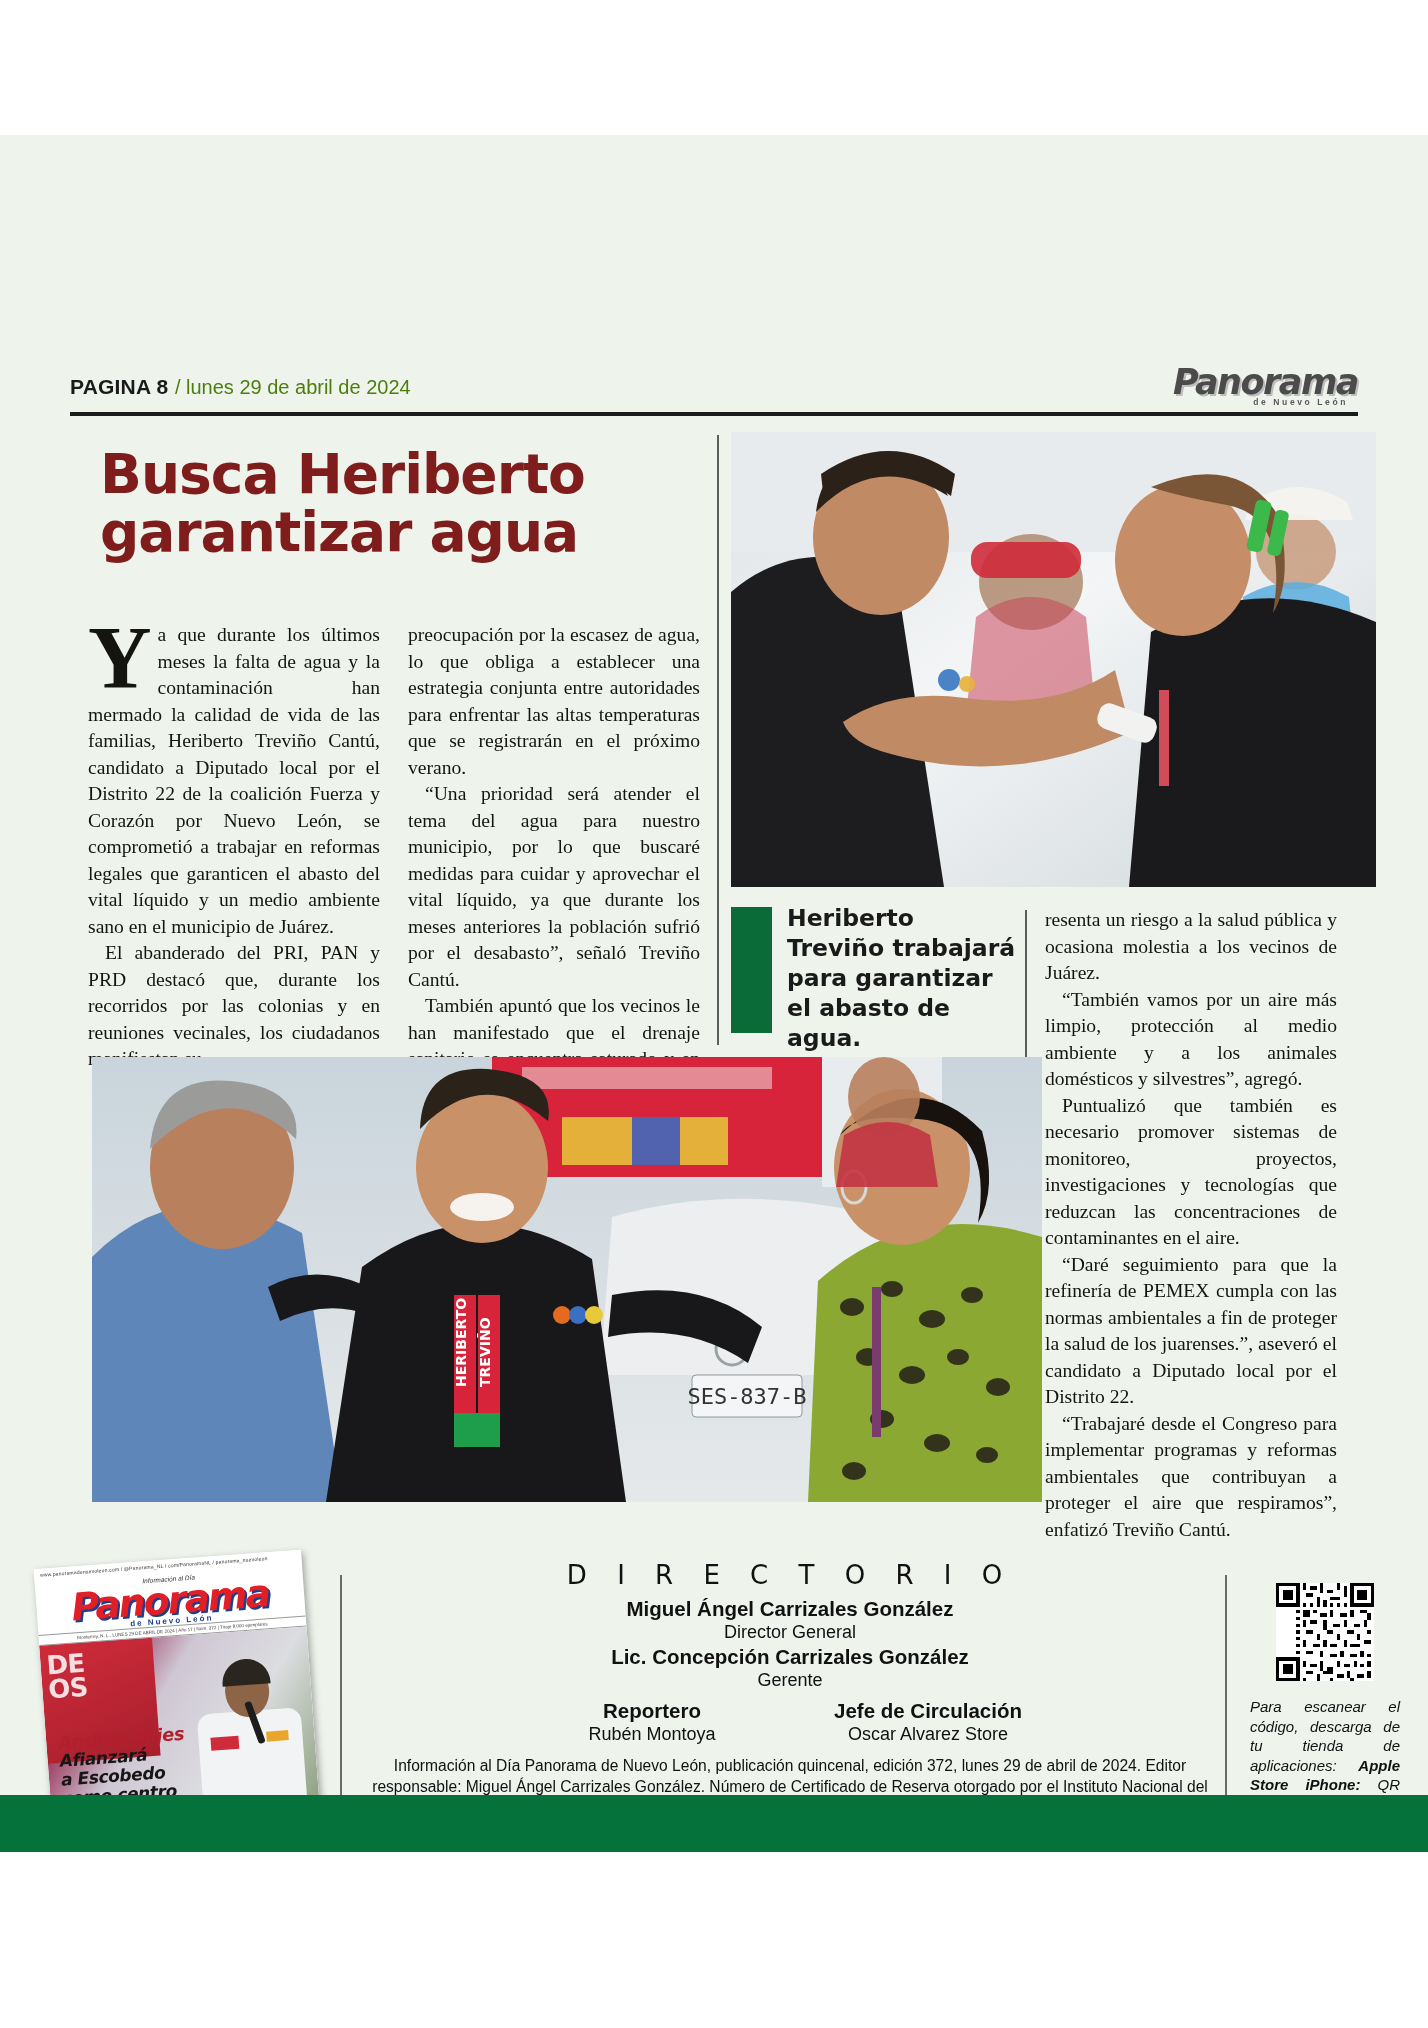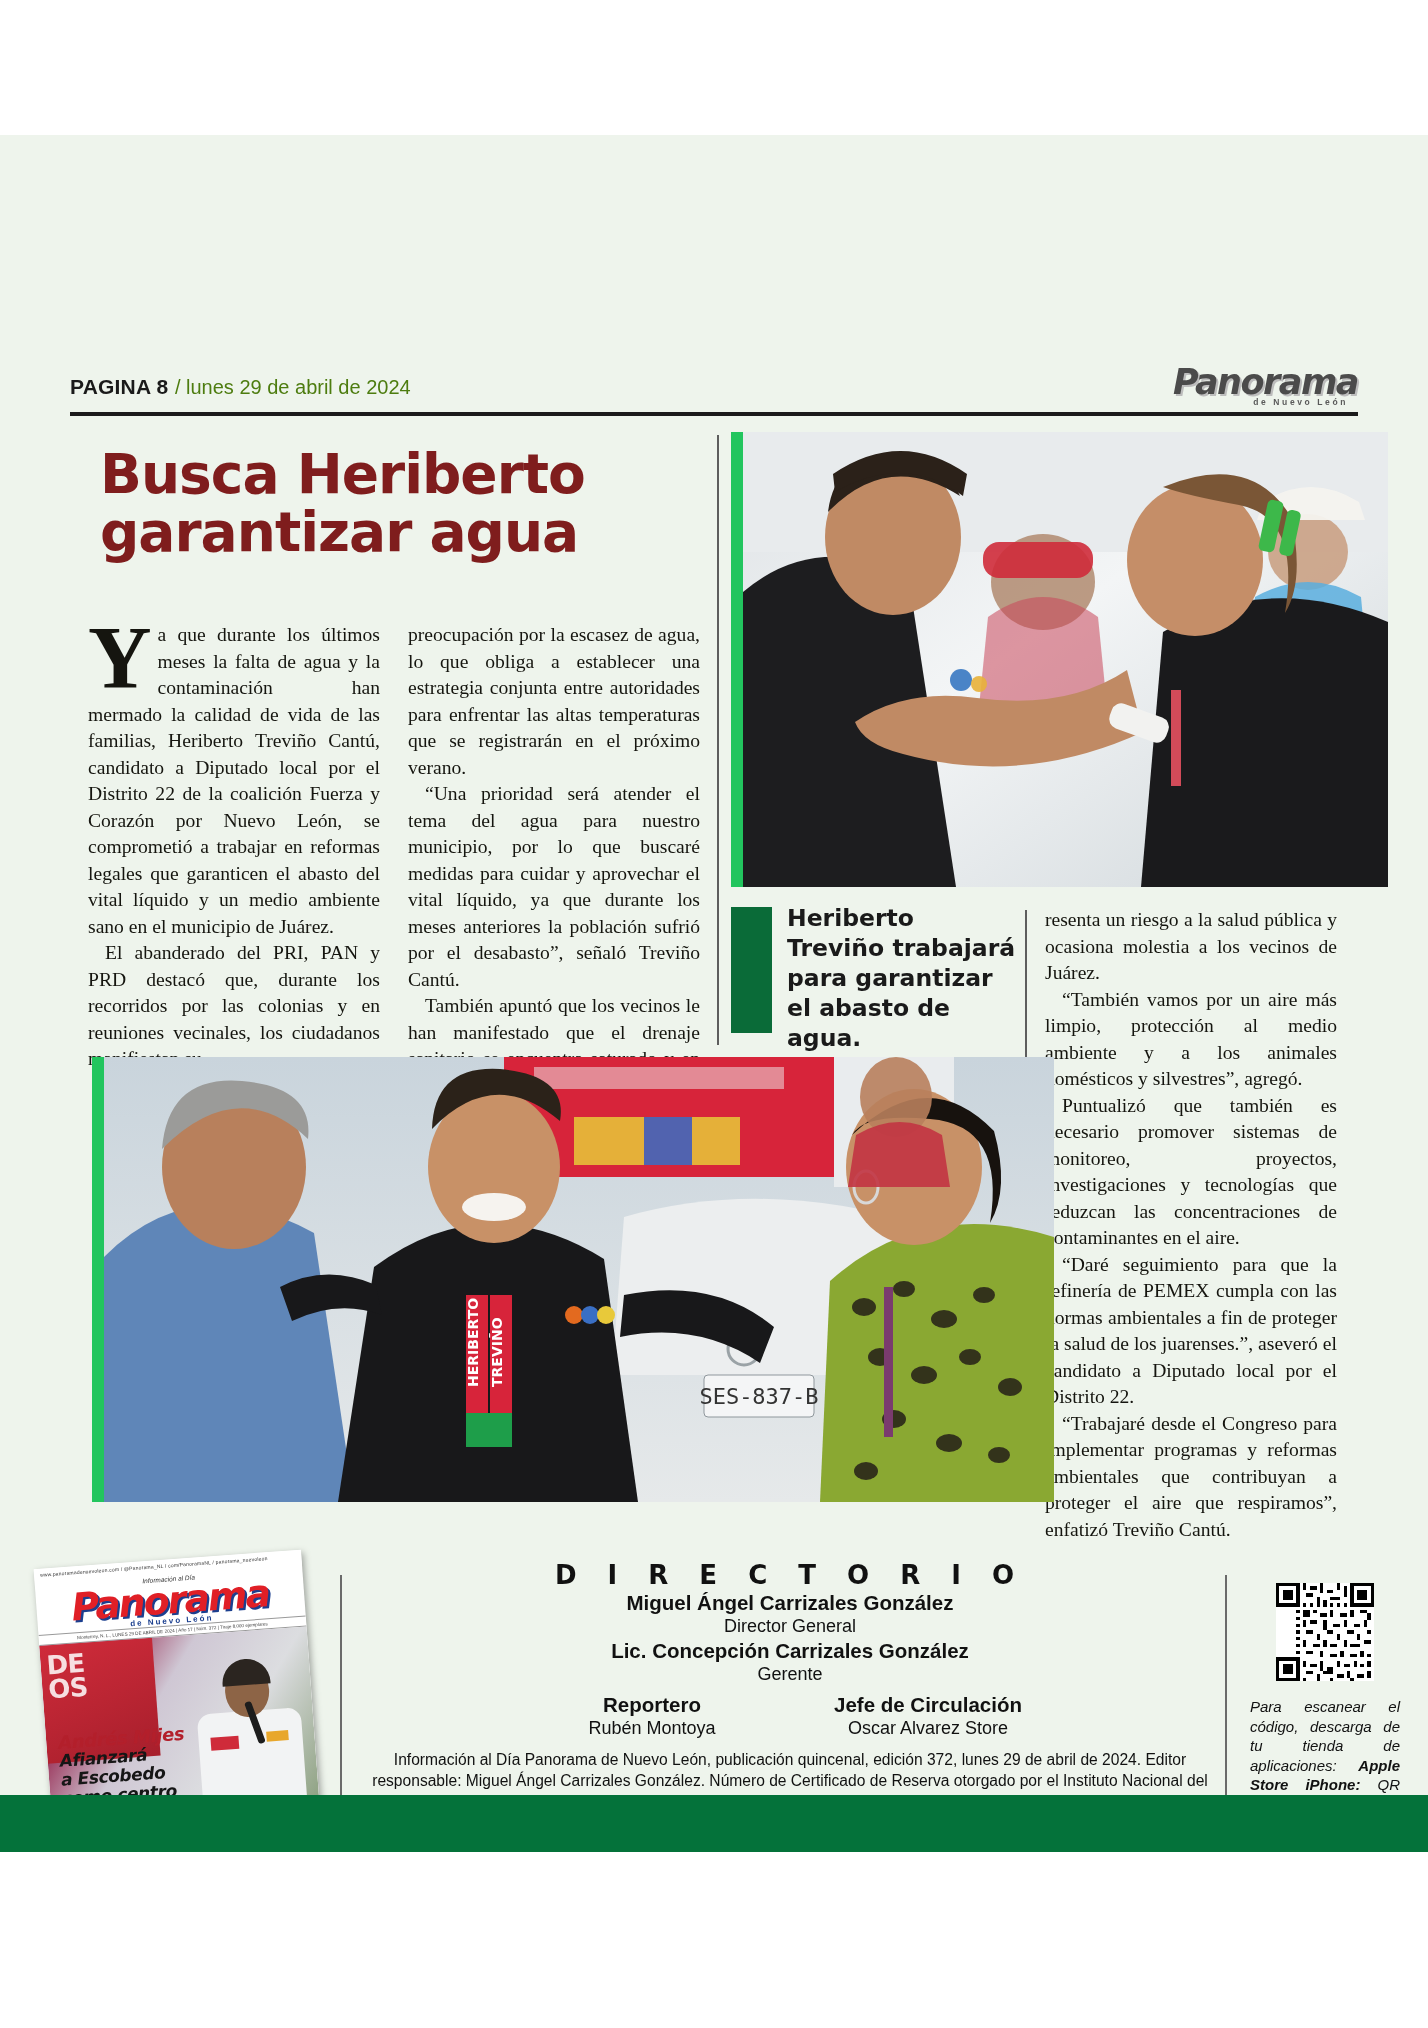--- a/index.html
+++ b/index.html
@@ -78,21 +78,21 @@
   #col3{left:1045px;top:772px;width:292px;}
 
   .dropcap{
     float:left;
     font-family:"Liberation Serif", serif;
     font-size:88px;line-height:68px;font-weight:bold;
     margin:2px 6px -4px 0;color:#15150f;
   }
 
   
-  .photo{position:absolute;overflow:hidden;background:#22c55e;padding-left:12px;}
+  .photo{position:absolute;overflow:hidden;background:#0f766e;}
   #photo-top{left:731px;top:297px;width:645px;height:455px;}
   #photo-bottom{left:92px;top:922px;width:950px;height:445px;}
 
   
   .vdiv{position:absolute;background:#5d5d5d;width:2px;}
   #vdiv1{left:717px;top:300px;height:610px;}
   #vdiv2{left:1025px;top:775px;height:590px;}
 
   
   .pullquote{
@@ -104,22 +104,22 @@
     font-family:"DejaVu Sans", sans-serif;
     font-weight:bold;font-size:23.5px;line-height:30px;color:#1a1a1a;
   }
 
   
   .directorio{
     position:absolute;left:355px;top:1425px;width:870px;text-align:center;color:#111;
   }
   .dir-title{
     font-family:"DejaVu Sans", sans-serif;
-    font-weight:bold;font-size:26px;letter-spacing:11px;color:#111;
-    margin-bottom:0;
+    font-weight:normal;font-size:26px;letter-spacing:11px;color:#111;
+    margin-bottom:6px;
   }
   .dir-name{font-size:20.5px;font-weight:bold;line-height:25px;}
   .dir-role{font-size:18px;font-weight:normal;line-height:23px;}
   .dir-two{display:flex;justify-content:center;gap:76px;margin-top:6px;}
   .dir-two > div{min-width:200px;}
   .dir-legal{
     font-size:15.6px;line-height:21px;margin-top:9px;text-align:center;color:#111;
   }
   .dir-contact{margin-top:13px;}
   .dir-contact .line1{font-size:20.5px;line-height:27px;}

